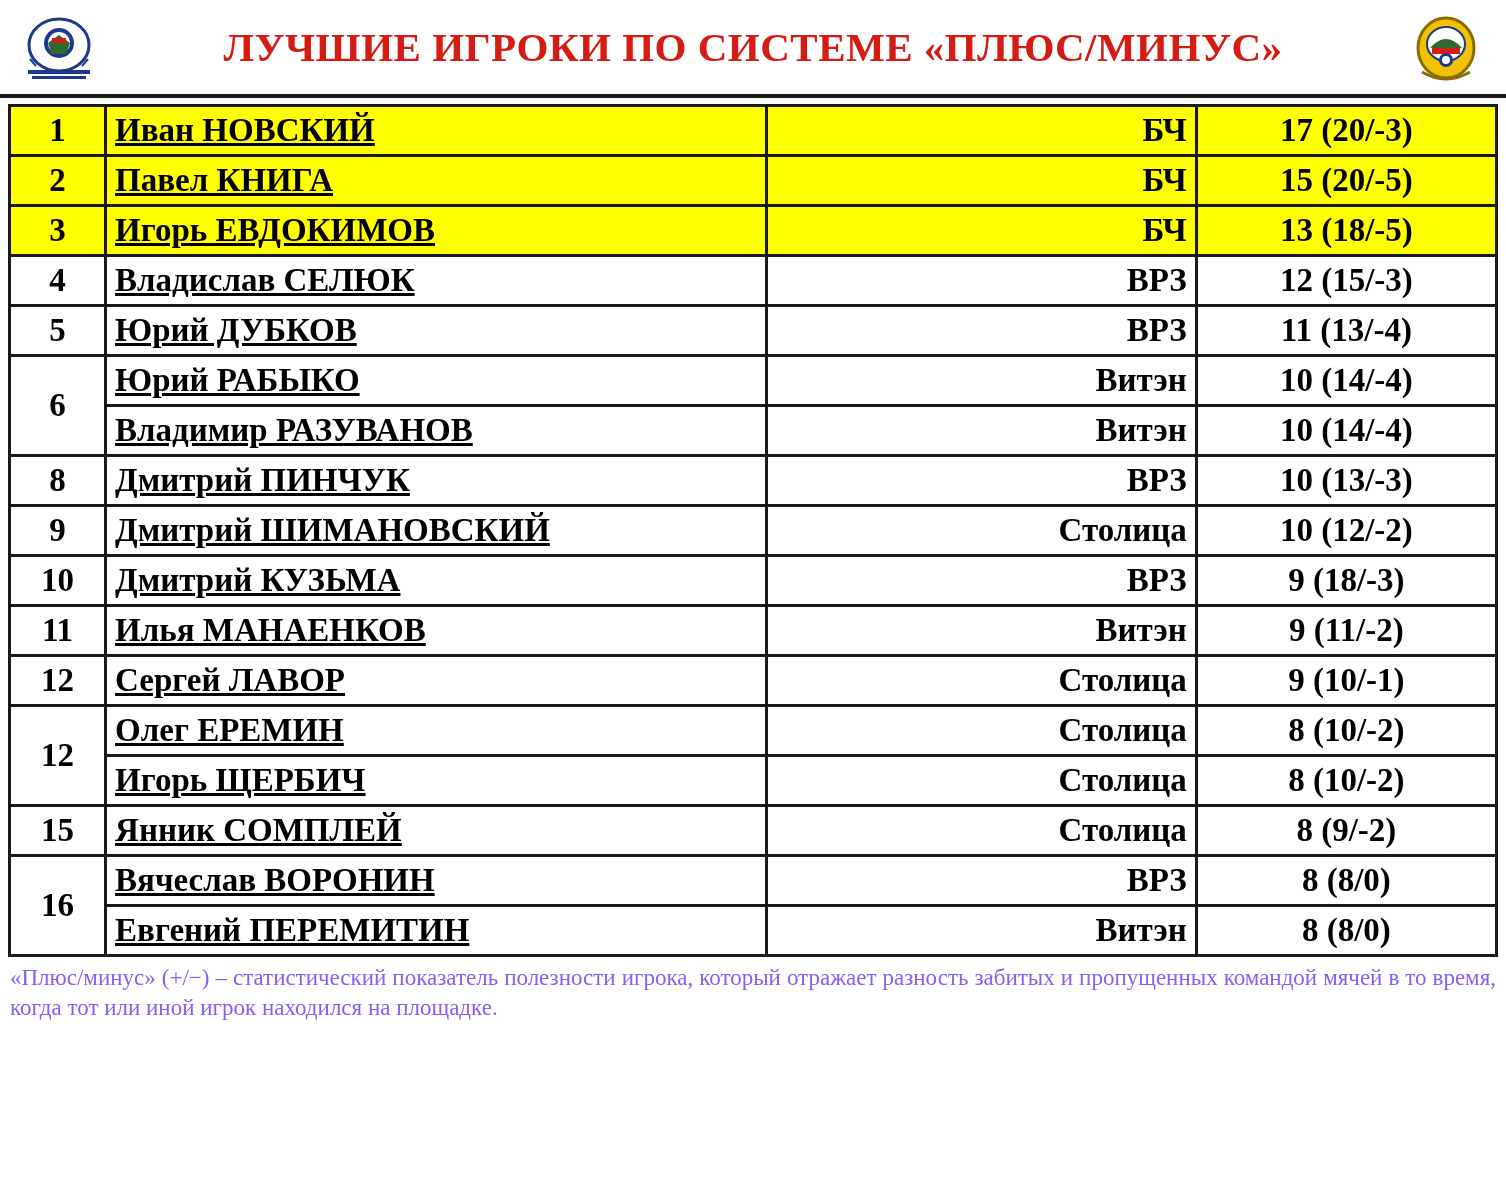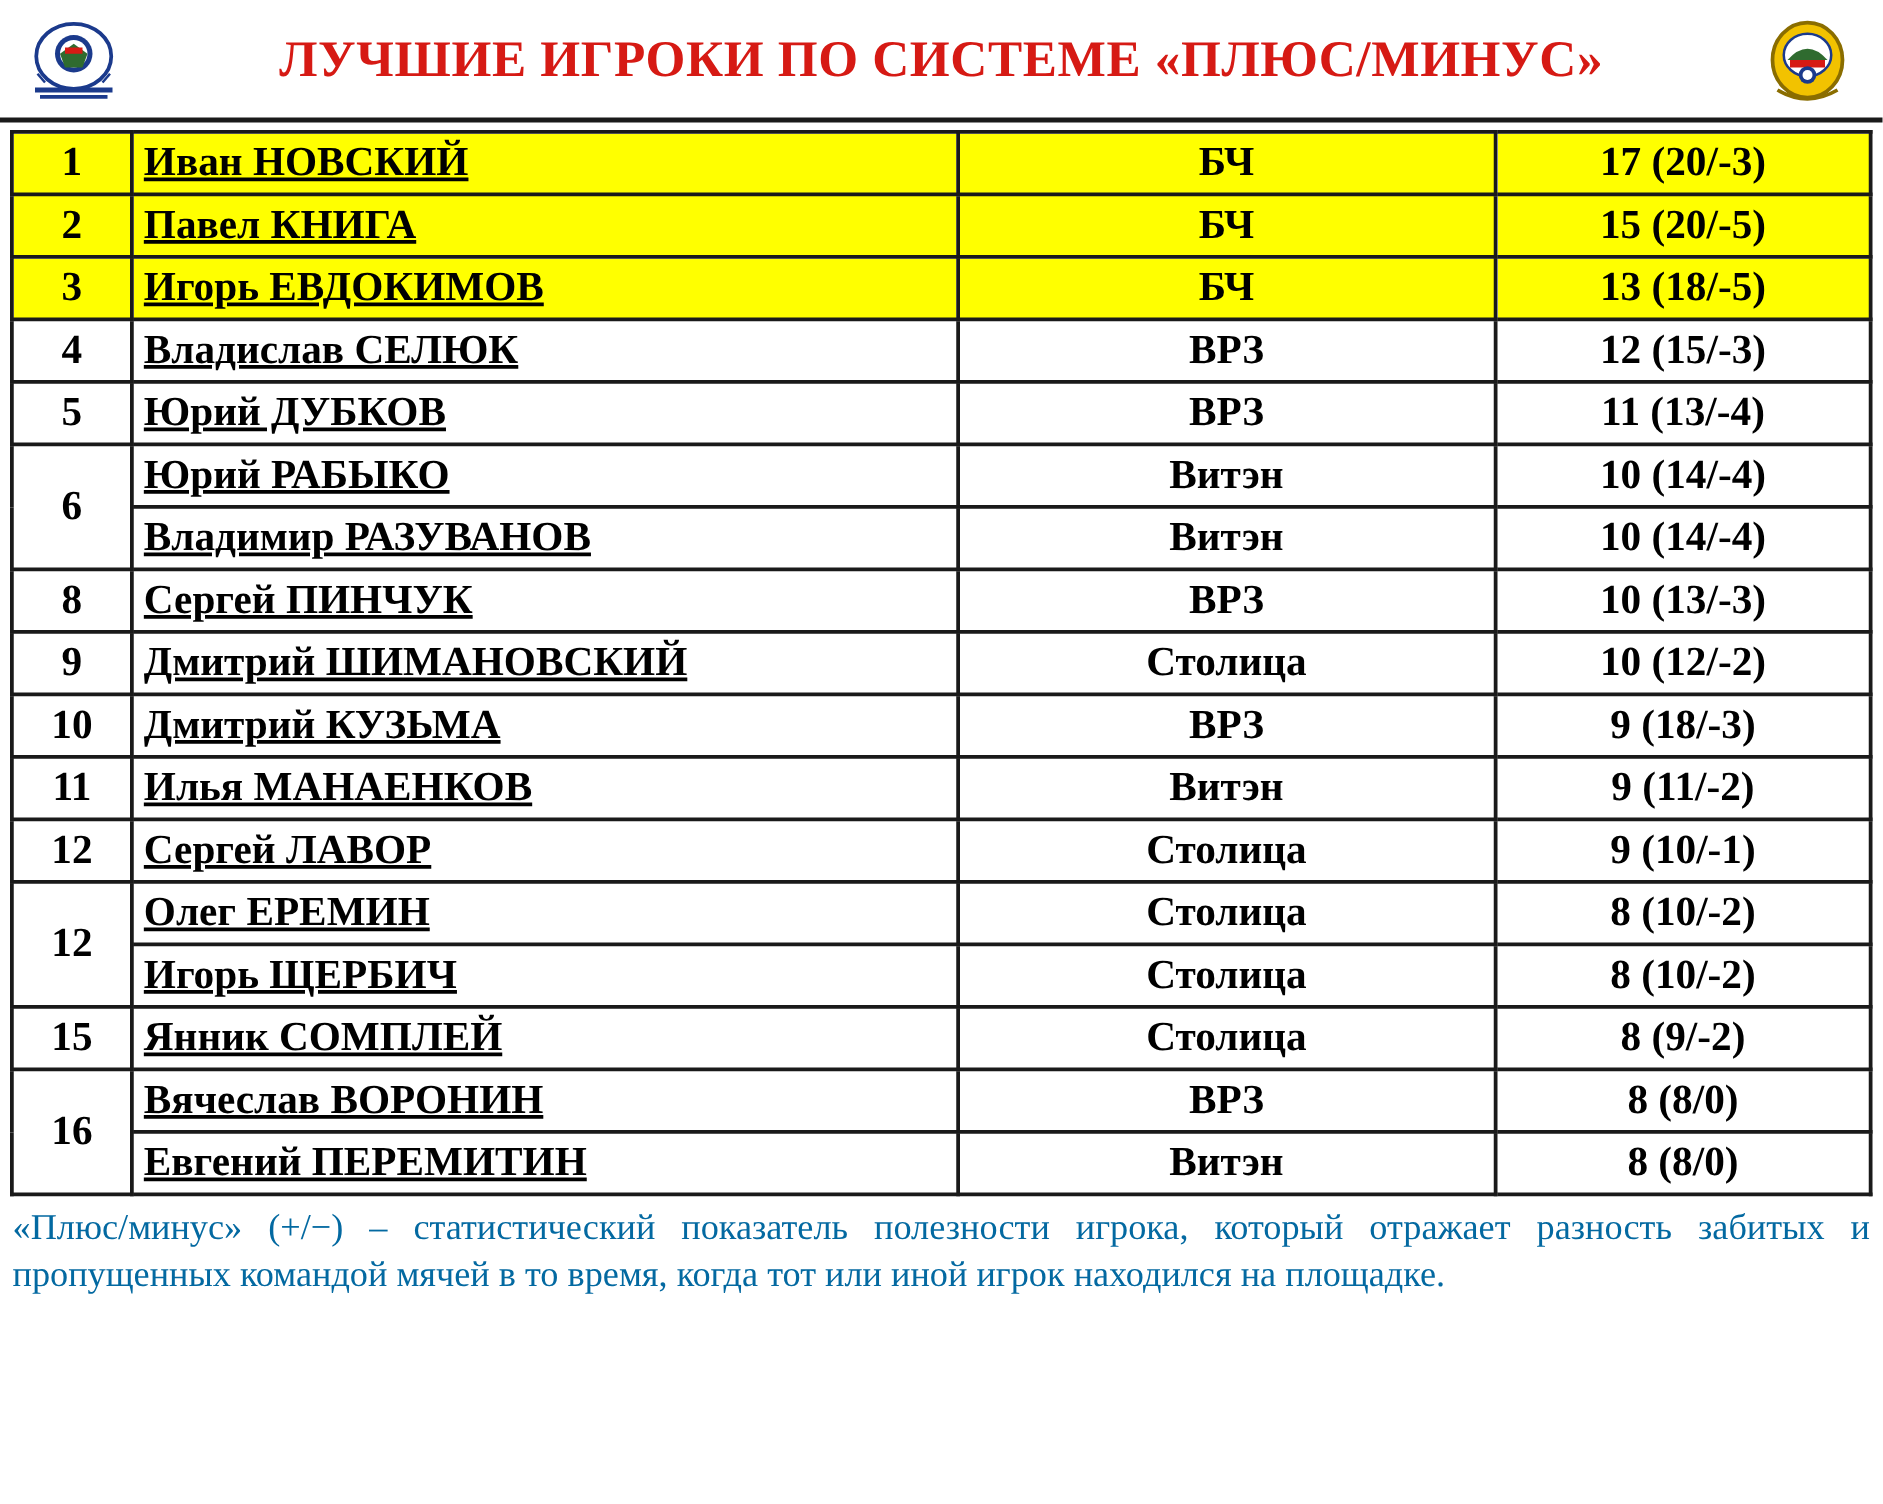--- a/index.html
+++ b/index.html
@@ -83,40 +83,40 @@
     font-size: 34px;
   }
   td.player {
     width: 660px;
     text-align: left;
     padding-left: 16px;
     text-decoration: underline;
   }
   td.team {
     width: 430px;
-    text-align: center;
+    text-align: right;
     padding-left: 16px;
     margin-top: 44px;
   }
   td.value {
     width: 300px;
     text-align: center;
     padding-right: 18px;
   }
   tr.highlight td {
     background: #ffff00;
   }
 
   
   .footnote {
     margin: 6px 10px 0 10px;
     font-family: "Liberation Serif", serif;
-    font-size: 29px;
+    font-size: 23px;
     line-height: 1.32;
-    color: #0369a1;
+    color: #8b5cf6;
     text-align: justify;
   }
 </style>
 </head>
 <body>
 
 <div class="page">
 
   <div class="header">
 
@@ -200,21 +200,21 @@
         </tr>
 
         <tr>
           <td class="player">Владимир РАЗУВАНОВ</td>
           <td class="team">Витэн</td>
           <td class="value">10 (14/-4)</td>
         </tr>
 
         <tr>
           <td class="rank">8</td>
-          <td class="player">Сергей ПИНЧУК</td>
+          <td class="player">Дмитрий ПИНЧУК</td>
           <td class="team">ВРЗ</td>
           <td class="value">10 (13/-3)</td>
         </tr>
 
         <tr>
           <td class="rank">9</td>
           <td class="player">Дмитрий ШИМАНОВСКИЙ</td>
           <td class="team">Столица</td>
           <td class="value">10 (12/-2)</td>
         </tr>

